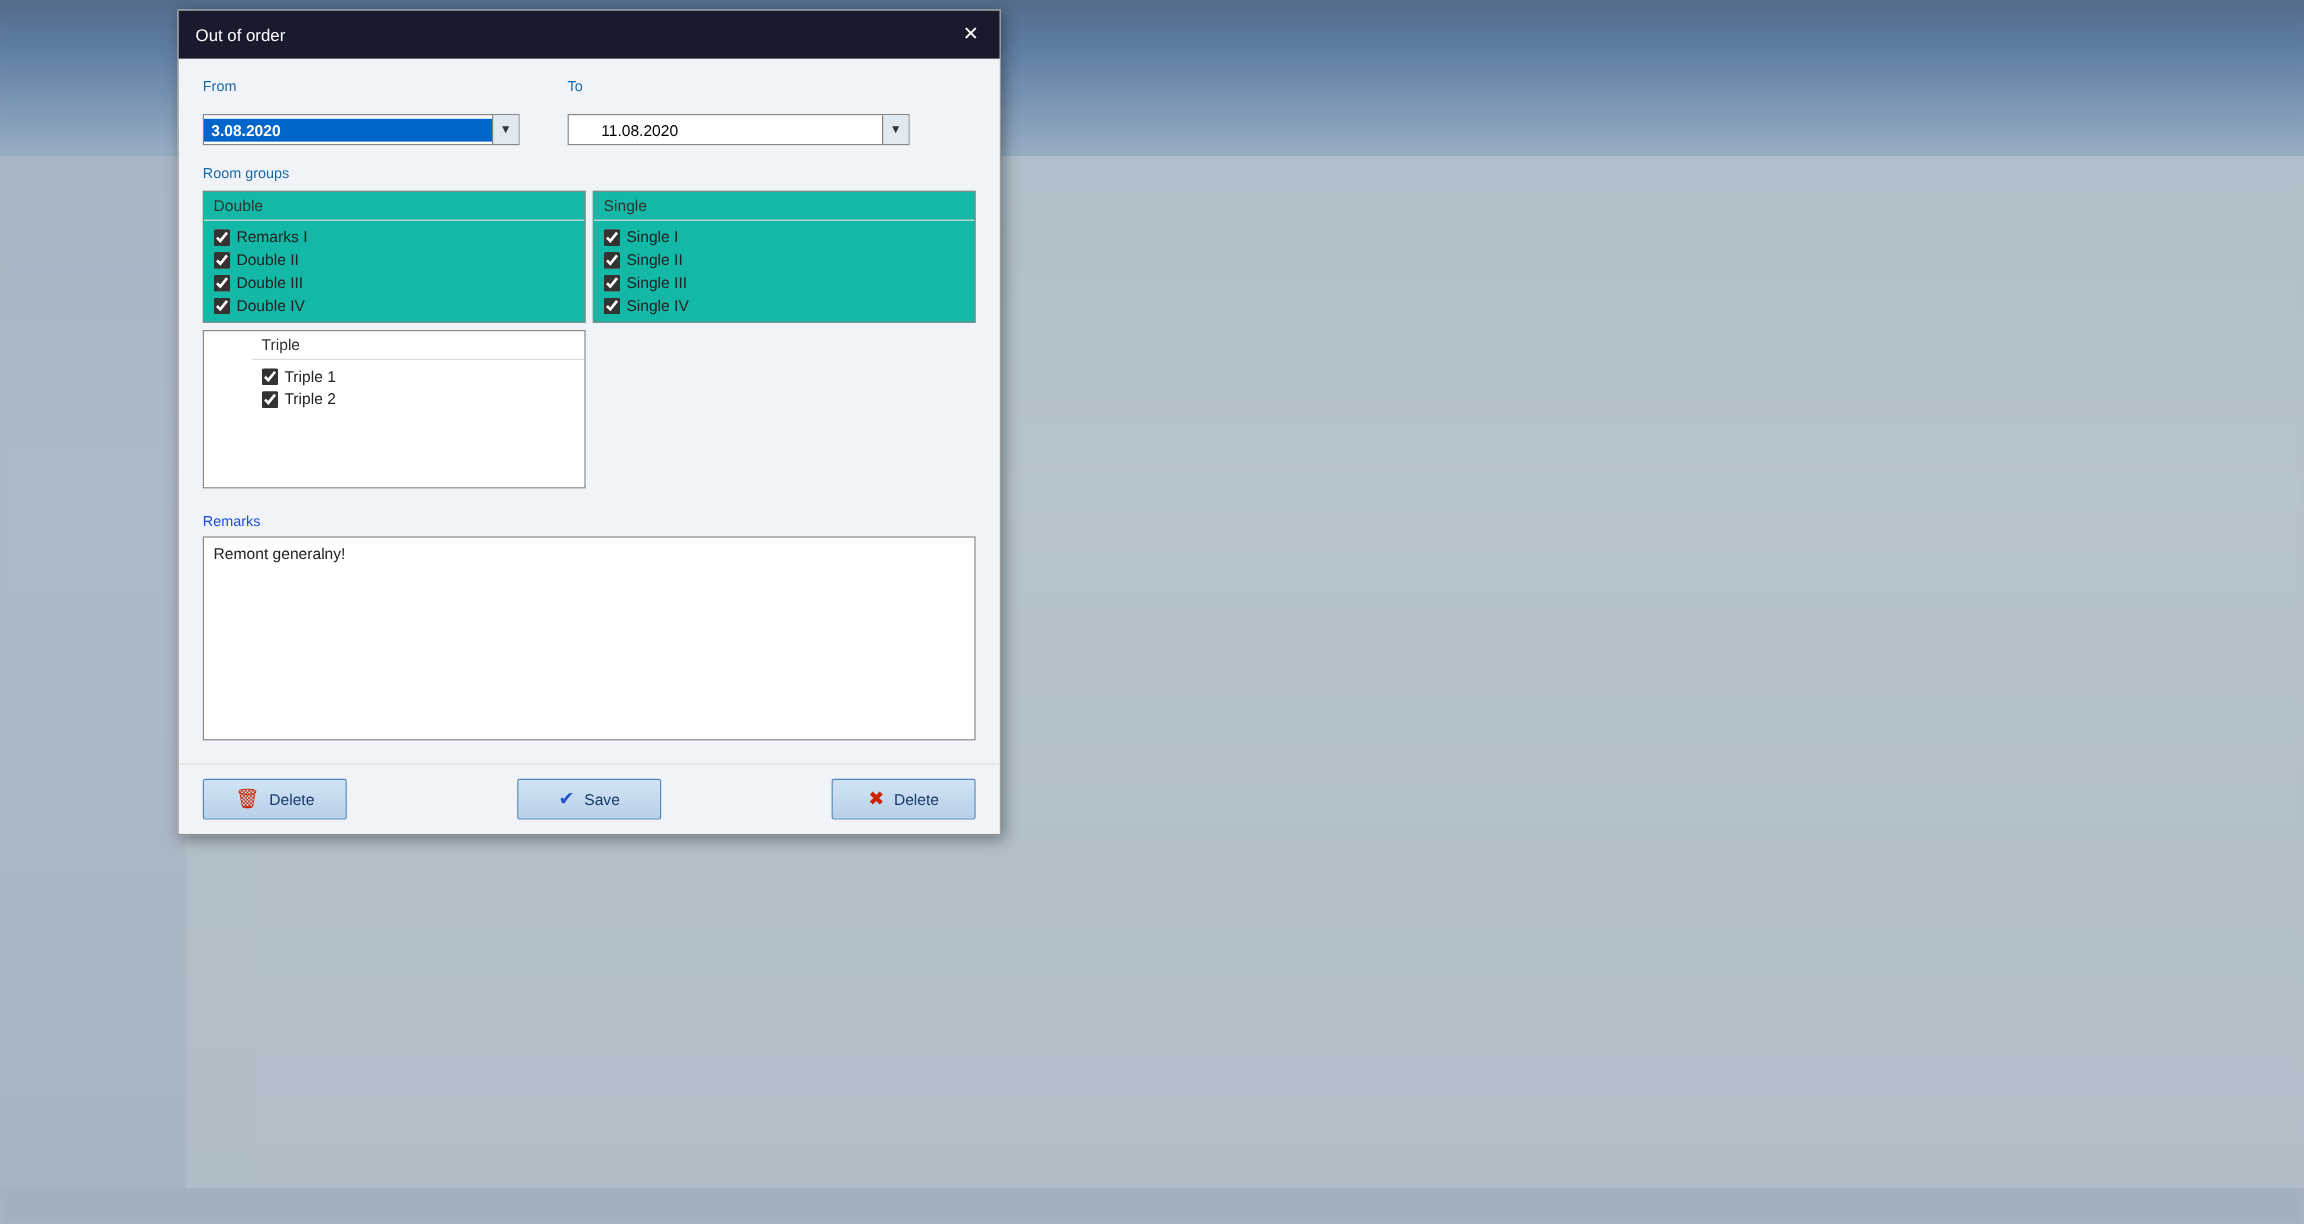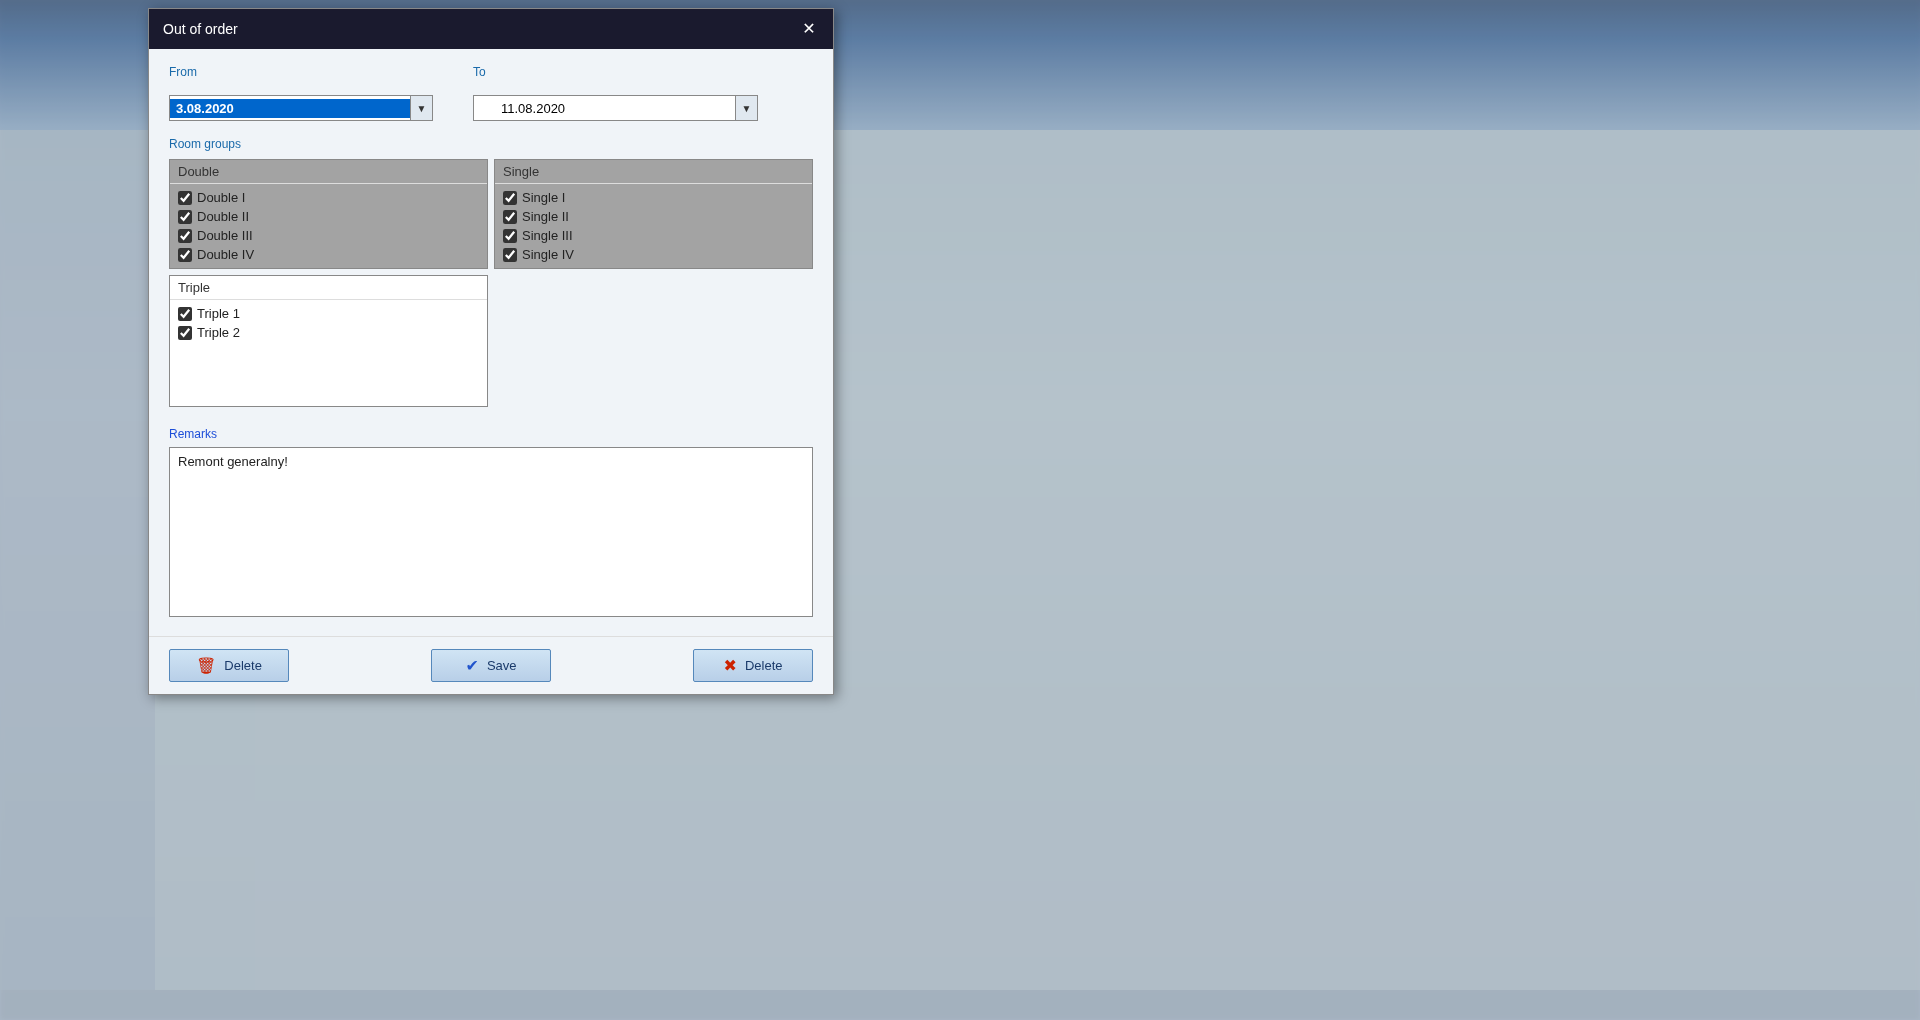--- a/index.html
+++ b/index.html
@@ -174,21 +174,21 @@
 
     .room-groups-grid {
       display: grid;
       grid-template-columns: 1fr 1fr;
       gap: 6px;
       margin-bottom: 6px;
     }
 
     .room-group-box {
       border: 1px solid #888;
-      background: #a3a3a3;
+      background: #14b8a6;
     }
 
     .room-group-header {
       padding: 4px 8px;
       font-weight: normal;
       font-size: 13px;
       color: #333;
       border-bottom: 1px solid #ddd;
     }
 
@@ -215,20 +215,21 @@
     .room-groups-row2 {
       display: grid;
       grid-template-columns: 1fr 1fr;
       gap: 6px;
       margin-bottom: 20px;
     }
 
     .triple-box {
       border: 1px solid #888;
       background: #ffffff;
+      padding-left: 40px;
     }
 
     
     .remarks-label {
       color: #1d4ed8;
       font-size: 12px;
       margin-bottom: 6px;
     }
 
     .remarks-textarea {
@@ -322,21 +323,21 @@
     <div class="section-label">Room groups</div>
 
     
     <div class="room-groups-grid">
 
       <div class="room-group-box">
         <div class="room-group-header">Double</div>
         <div class="room-group-items">
           <label class="checkbox-item">
             <input type="checkbox" checked="" style="">
-            <span>Double I</span>
+            <span>Remarks I</span>
           </label>
           <label class="checkbox-item">
             <input type="checkbox" checked="" style="">
             <span>Double II</span>
           </label>
           <label class="checkbox-item">
             <input type="checkbox" checked="" style="">
             <span>Double III</span>
           </label>
           <label class="checkbox-item">

